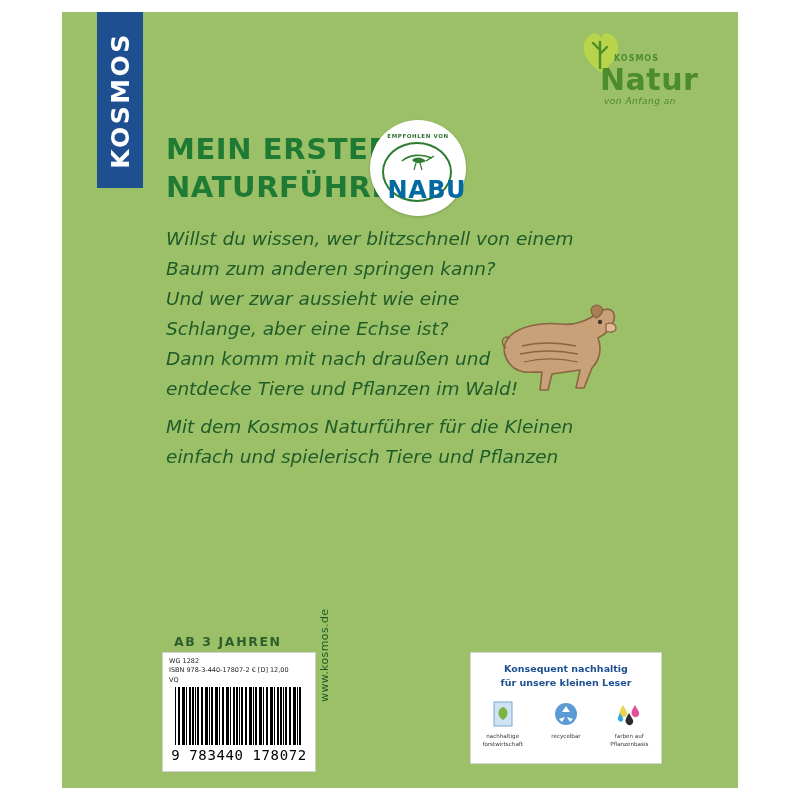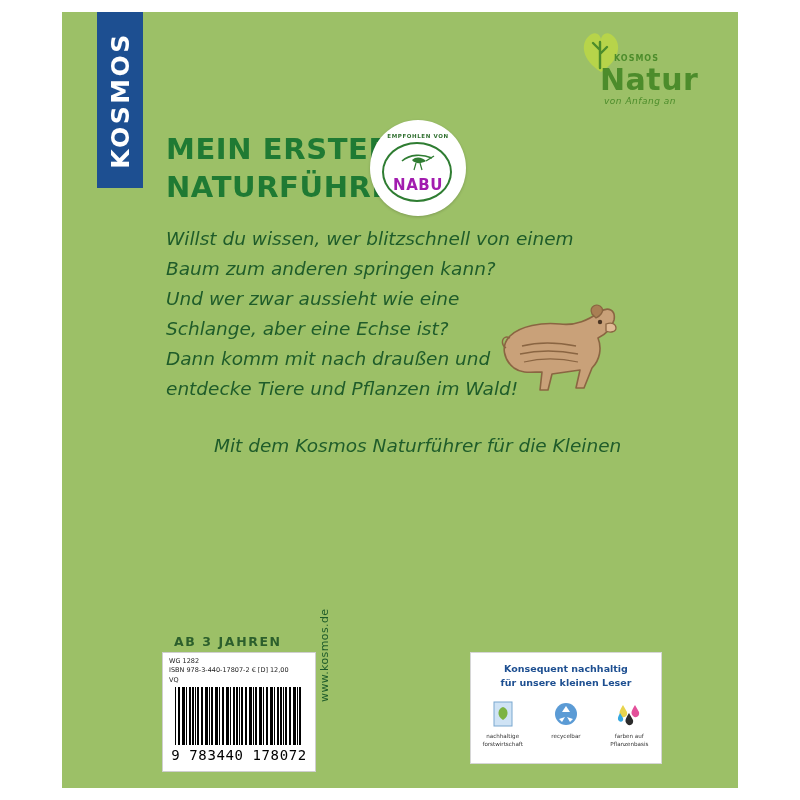--- a/index.html
+++ b/index.html
@@ -128,44 +128,44 @@
     width: 66px;
     height: 56px;
     border: 2px solid #2f7d32;
     border-radius: 50%;
   }
   .nabu-seal .seal-word {
     position: absolute;
     left: 0;
     top: 56px;
     width: 100%;
-    text-align: center;
-    font-size: 15px;
-    color: #a21caf;
+    text-align: right;
+    font-size: 24px;
+    color: #0369a1;
     font-weight: bold;
     letter-spacing: 0.5px;
   }
   .nabu-seal .seal-bird {
     position: absolute;
     left: 30px;
     top: 30px;
     width: 36px;
     height: 22px;
   }
   
   .blurb {
     position: absolute;
     left: 104px;
     width: 430px;
     color: #1f5c2a;
     font-size: 18.5px;
     line-height: 1.62;
   }
   .blurb.first { top: 212px; }
-  .blurb.second { top: 419px; margin-left: 48px; }
+  .blurb.second { top: 400px; }
   .blurb div { white-space: nowrap; font-style: italic; }
   
   .boar {
     position: absolute;
     left: 418px;
     top: 278px;
     width: 160px;
     height: 120px;
   }
   
@@ -319,20 +319,21 @@
     <div>Willst du wissen, wer blitzschnell von einem</div>
     <div>Baum zum anderen springen kann?</div>
     <div>Und wer zwar aussieht wie eine</div>
     <div>Schlange, aber eine Echse ist?</div>
     <div>Dann komm mit nach draußen und</div>
     <div>entdecke Tiere und Pflanzen im Wald!</div>
   </div>
 
   <div class="blurb second">
     <div>Mit dem Kosmos Naturführer für die Kleinen</div>
+    <div>einfach und spielerisch Tiere und Pflanzen</div>
   </div>
 
   <svg class="boar" viewBox="0 0 160 120">
     <path d="M34 78 C24 70 20 56 30 46 C40 36 62 32 80 34 C96 36 108 30 120 22 C128 16 136 20 134 30 C132 38 126 44 118 48 C122 58 120 70 112 78 L104 98 L96 98 L100 80 L72 84 L68 100 L60 100 L62 82 C52 82 42 84 34 78 Z" fill="#c9a179" stroke="#8a6542" stroke-width="1.6" stroke-linejoin="round"></path>
     <path d="M42 56 C58 52 76 52 96 56" stroke="#8a6542" stroke-width="1.5" fill="none"></path>
     <path d="M40 64 C58 60 78 60 98 64" stroke="#8a6542" stroke-width="1.5" fill="none"></path>
     <path d="M44 72 C60 68 80 68 98 72" stroke="#8a6542" stroke-width="1.2" fill="none"></path>
     <path d="M112 24 C108 16 118 12 122 18 C124 22 120 26 116 28 Z" fill="#a97f54" stroke="#8a6542" stroke-width="1.3"></path>
     <path d="M126 34 C132 32 136 34 136 38 C136 42 130 43 126 41 Z" fill="#e0bb95" stroke="#8a6542" stroke-width="1.3"></path>
     <circle cx="120" cy="32" r="2.2" fill="#4a3524"></circle>

